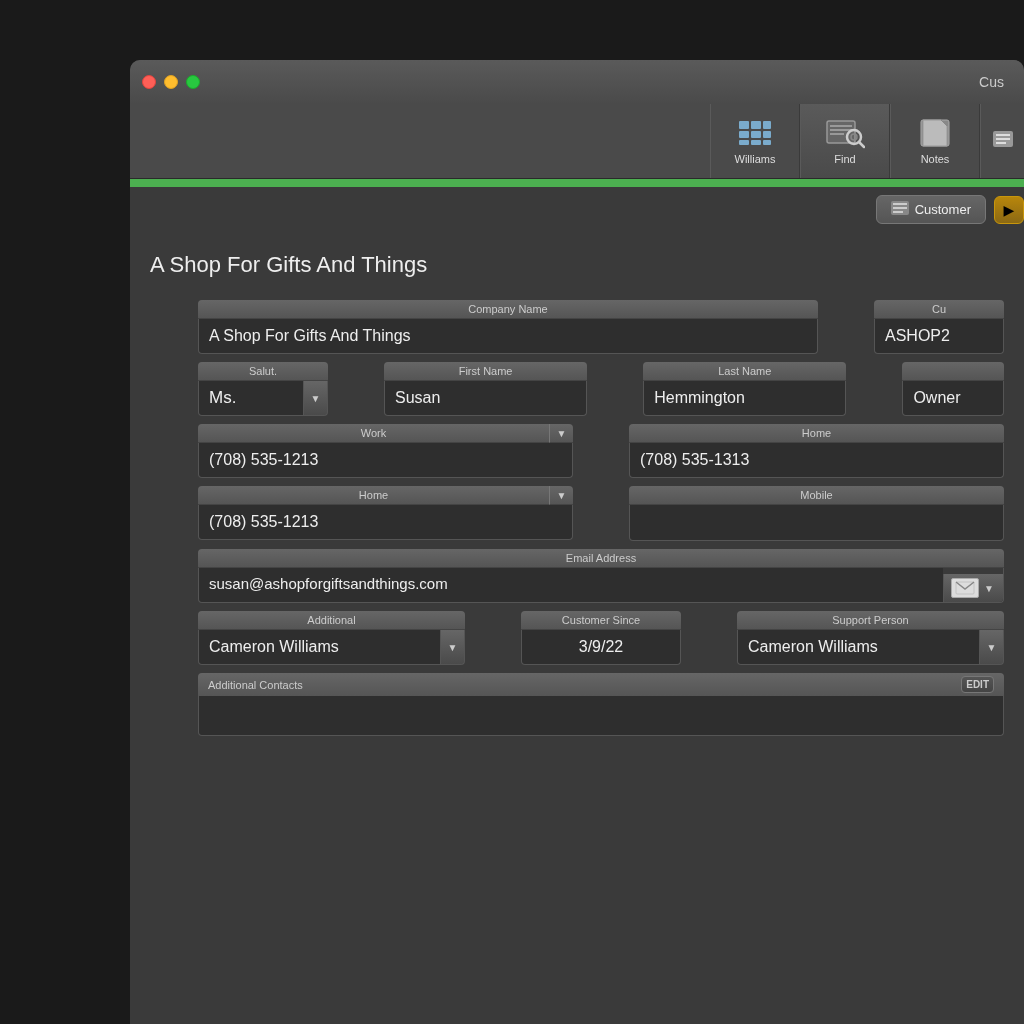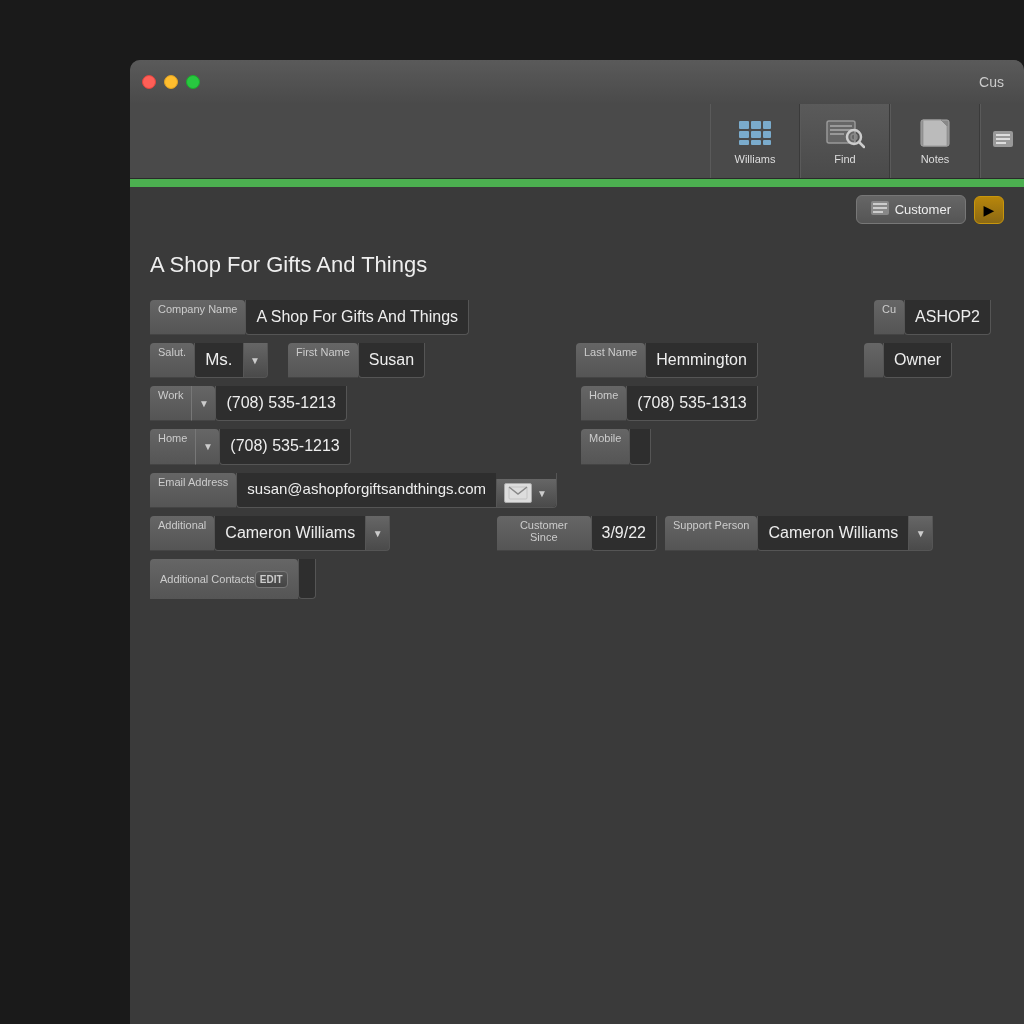--- a/index.html
+++ b/index.html
@@ -108,21 +108,21 @@
     }
 
     .green-bar {
       height: 8px;
       background: #4caf50;
       margin: 0;
     }
 
     .segment-bar {
       background: #3a3a3a;
-      padding: 8px 20px;
+      padding: 8px 0;
       display: flex;
       align-items: center;
       gap: 8px;
     }
 
     .segment-btn {
       background: linear-gradient(to bottom, #666, #555);
       border: 1px solid #777;
       border-radius: 6px;
       color: #eee;
@@ -162,22 +162,23 @@
     }
 
     .field-group {
       display: flex;
       gap: 8px;
       margin-bottom: 8px;
     }
 
     .field-container {
       display: flex;
-      flex-direction: row;
+      flex-direction: column;
       flex: 1;
+      margin-left: 48px;
     }
 
     .field-label {
       background: linear-gradient(to bottom, #666, #555);
       color: #ccc;
       font-size: 11px;
       padding: 3px 8px;
       border-radius: 4px 4px 0 0;
       text-align: center;
       border-bottom: 1px solid #444;

